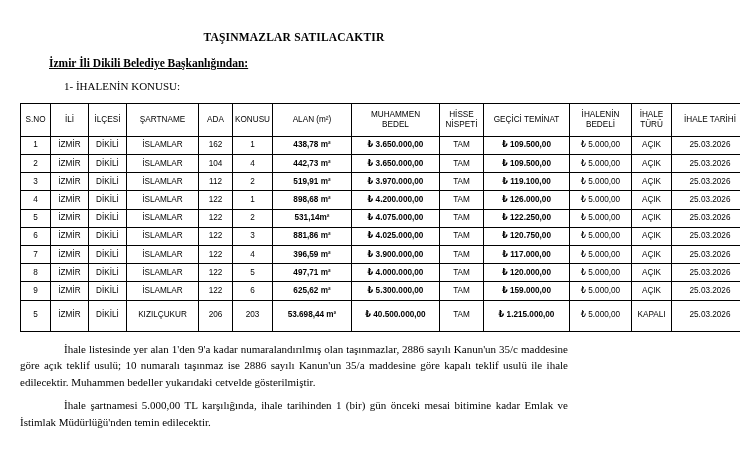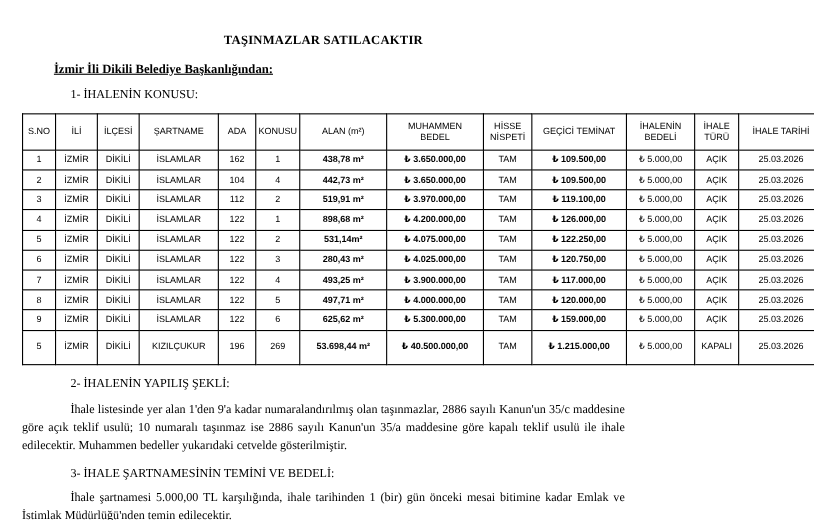--- a/index.html
+++ b/index.html
@@ -245,36 +245,36 @@
             <td>AÇIK</td>
             <td>25.03.2026</td>
           </tr>
           <tr>
             <td>6</td>
             <td>İZMİR</td>
             <td>DİKİLİ</td>
             <td>İSLAMLAR</td>
             <td>122</td>
             <td>3</td>
-            <td class="nowrapcell">280,43 m²</td>
+            <td class="nowrapcell">881,86 m²</td>
             <td class="nowrapcell">₺ 4.025.000,00</td>
             <td>TAM</td>
             <td class="nowrapcell">₺ 120.750,00</td>
             <td>₺ 5.000,00</td>
             <td>AÇIK</td>
             <td>25.03.2026</td>
           </tr>
           <tr>
             <td>7</td>
             <td>İZMİR</td>
             <td>DİKİLİ</td>
             <td>İSLAMLAR</td>
             <td>122</td>
             <td>4</td>
-            <td class="nowrapcell">493,25 m²</td>
+            <td class="nowrapcell">396,59 m²</td>
             <td class="nowrapcell">₺ 3.900.000,00</td>
             <td>TAM</td>
             <td class="nowrapcell">₺ 117.000,00</td>
             <td>₺ 5.000,00</td>
             <td>AÇIK</td>
             <td>25.03.2026</td>
           </tr>
           <tr>
             <td>8</td>
             <td>İZMİR</td>
@@ -303,33 +303,31 @@
             <td class="nowrapcell">₺ 159.000,00</td>
             <td>₺ 5.000,00</td>
             <td>AÇIK</td>
             <td>25.03.2026</td>
           </tr>
           <tr class="tall-row">
             <td>5</td>
             <td>İZMİR</td>
             <td>DİKİLİ</td>
             <td>KIZILÇUKUR</td>
-            <td>196</td>
-            <td>269</td>
+            <td>206</td>
+            <td>203</td>
             <td class="nowrapcell">53.698,44 m²</td>
             <td class="nowrapcell">₺  40.500.000,00</td>
             <td>TAM</td>
             <td class="nowrapcell">₺ 1.215.000,00</td>
             <td>₺ 5.000,00</td>
             <td>KAPALI</td>
             <td>25.03.2026</td>
           </tr>
         </tbody>
     </table>
   </div>
 
-  <div class="section-heading">2- İHALENİN YAPILIŞ ŞEKLİ:</div>
   <div class="para">İhale listesinde yer alan 1'den 9'a kadar numaralandırılmış olan taşınmazlar, 2886 sayılı Kanun'un 35/c maddesine göre açık teklif usulü; 10 numaralı taşınmaz ise 2886 sayılı Kanun'un 35/a maddesine göre kapalı teklif usulü ile ihale edilecektir. Muhammen bedeller yukarıdaki cetvelde gösterilmiştir.</div>
 
-  <div class="section-heading">3- İHALE ŞARTNAMESİNİN TEMİNİ VE BEDELİ:</div>
   <div class="para tight">İhale şartnamesi 5.000,00 TL karşılığında, ihale tarihinden 1 (bir) gün önceki mesai bitimine kadar Emlak ve İstimlak Müdürlüğü'nden temin edilecektir.</div>
 
 </div>
 
 </body></html>

